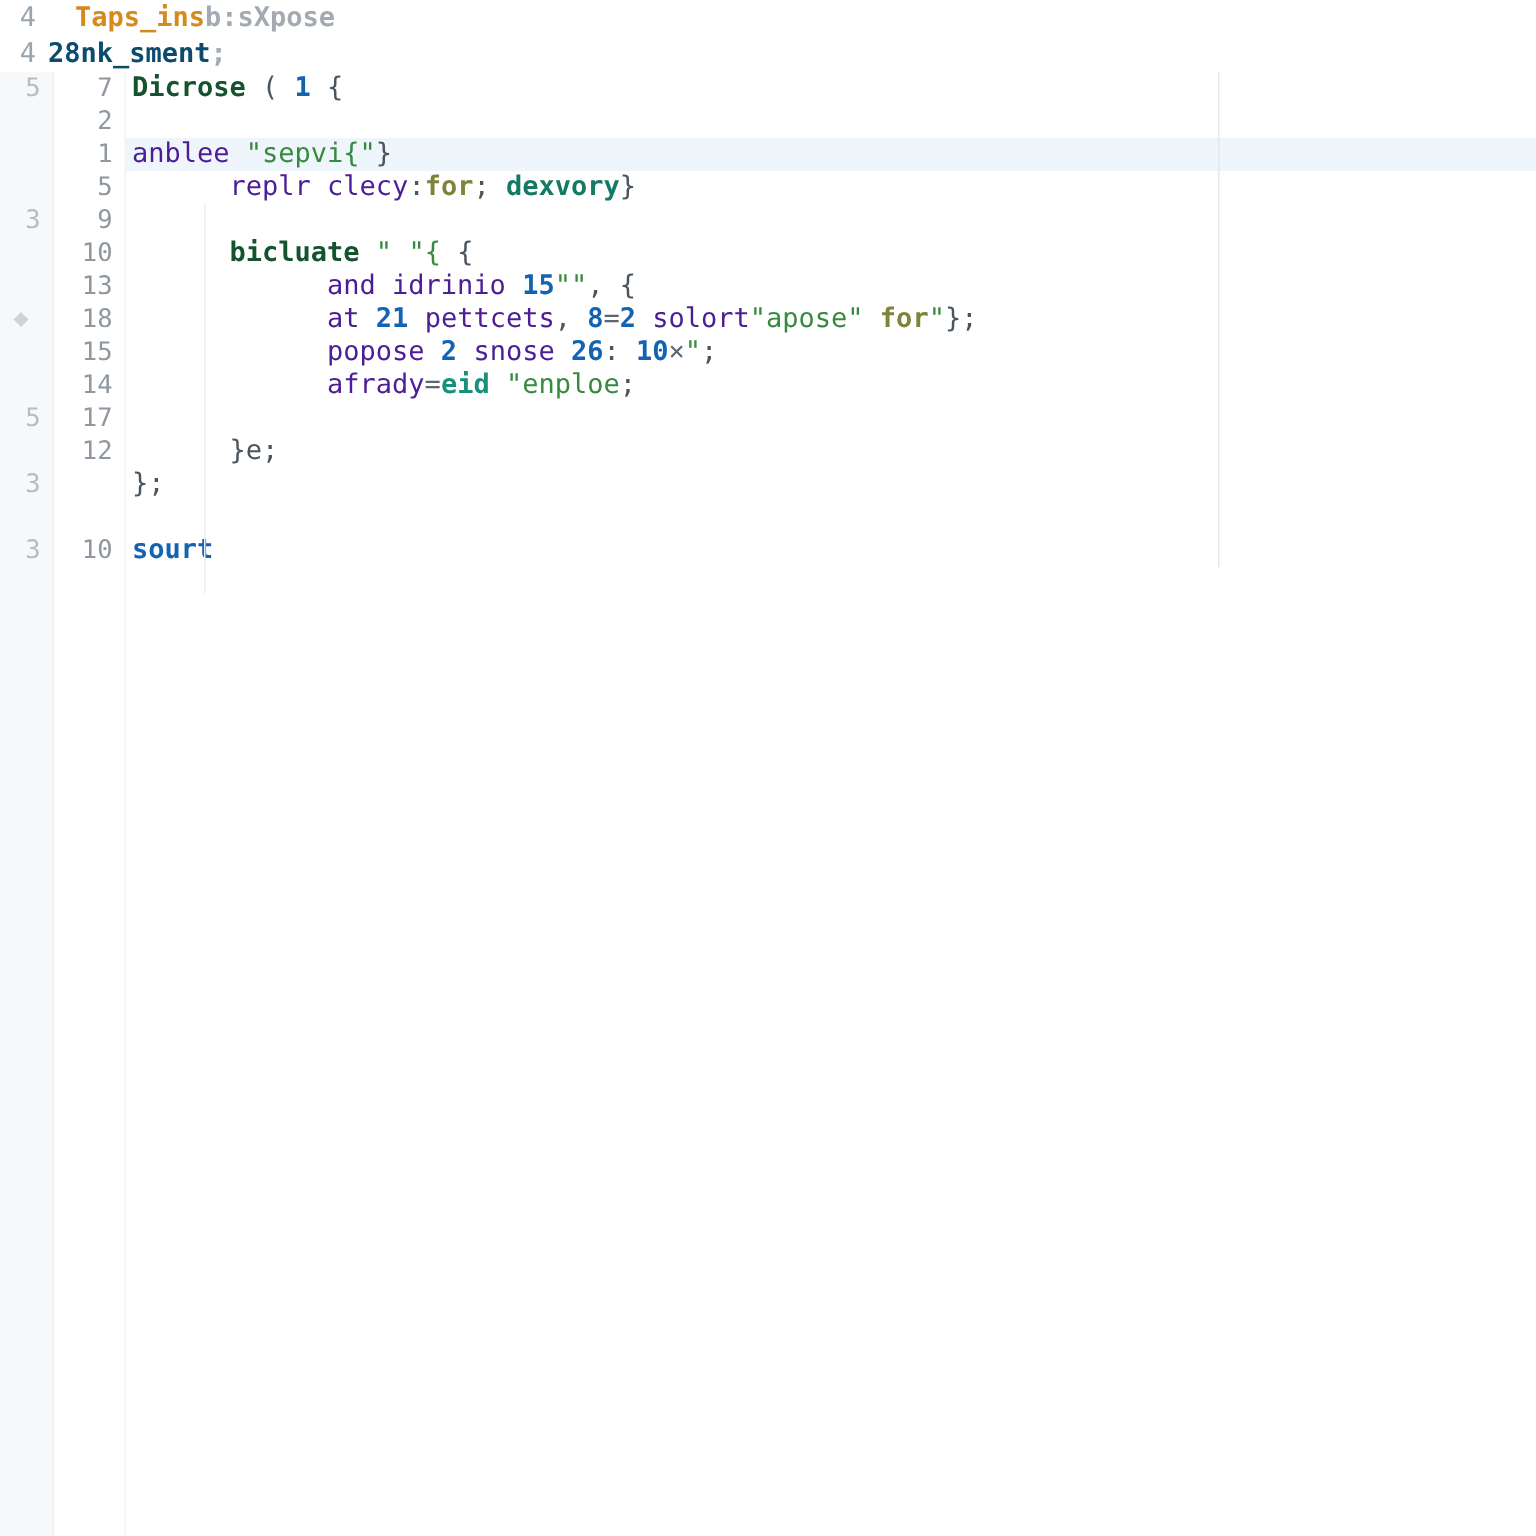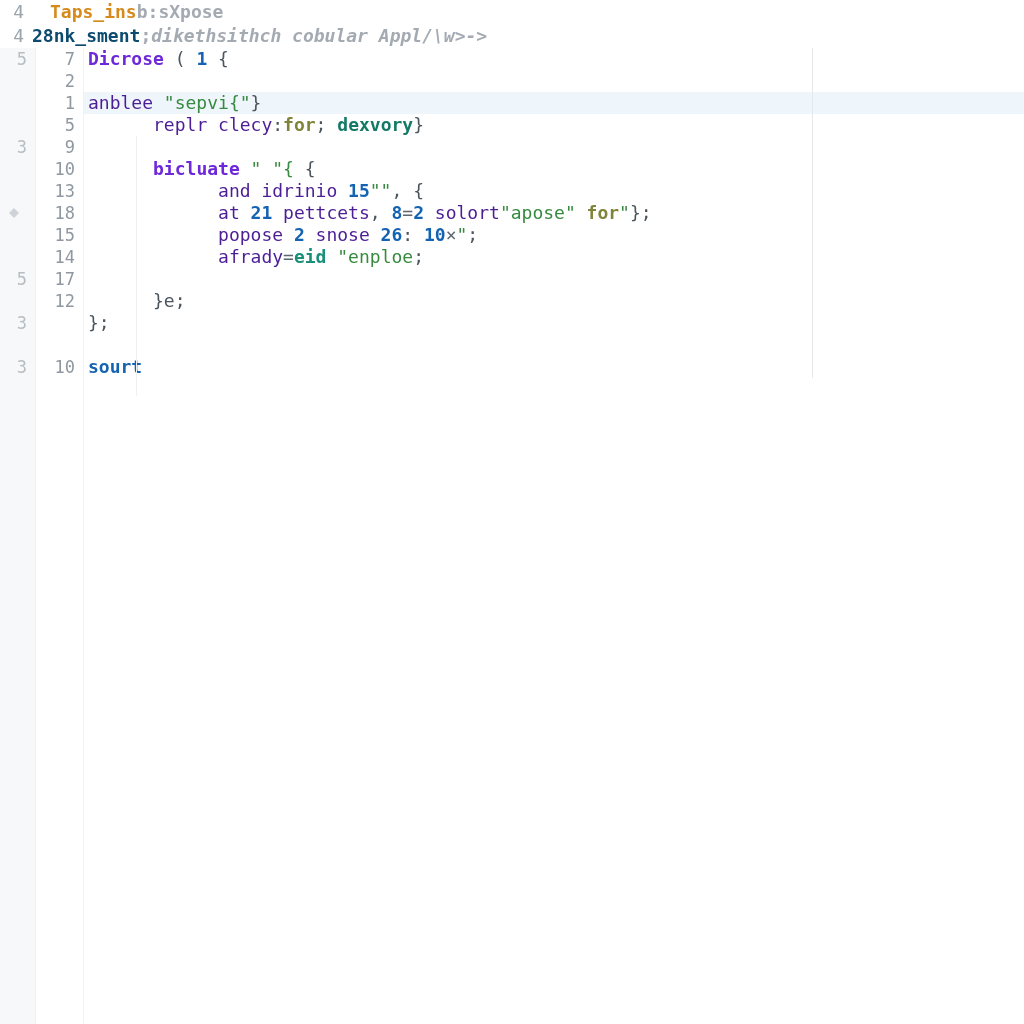--- a/index.html
+++ b/index.html
@@ -94,21 +94,21 @@
     background: #e6e9ec;
   }
   .indent-guide {
     position: absolute;
     top: 88px;
     left: 52px;
     width: 1px;
     height: 260px;
     background: #eef0f2;
   }
-  .t-key   { color: #6d28d9; font-weight: 600; margin-top: 12px; }
+  .t-key   { color: #14532d; font-weight: 600; margin-top: 12px; }
   .t-keyb  { color: #1463b3; font-weight: 700; }
   .t-num   { color: #1463b3; font-weight: 600; }
   .t-teal  { color: #1a8f7a; font-weight: 700; }
   .t-tealk { color: #147a66; font-weight: 700; }
   .t-str   { color: #378a3f; }
   .t-op    { color: #5b6670; }
   .t-pun   { color: #4b555e; }
   .t-txt   { color: #4c1d95; }
   .t-olive { color: #7f843a; font-weight: 600; }
 </style>
@@ -120,21 +120,20 @@
   <div class="header">
     <div class="header-row">
       <span class="hdr-num">4</span>
       <span class="tok-orange">Taps_ins</span>
       <span class="tok-gray"> b:sXpose</span>
     </div>
     <div class="header-row">
       <span class="hdr-num">4</span>
       <span class="tok-oliveb">28nk_sment</span>
       <span class="tok-gray">;</span>
-      <span class="tok-gray tok-italic"> dikethsithch  cobular  Appl/\w&gt;-&gt;</span>
     </div>
   </div>
 
   <div class="code-area">
     <div class="gutter-left" id="gutL">
         <div class="gut-cell">5</div>
         <div class="gut-cell"></div>
         <div class="gut-cell"></div>
         <div class="gut-cell"></div>
         <div class="gut-cell">3</div>

